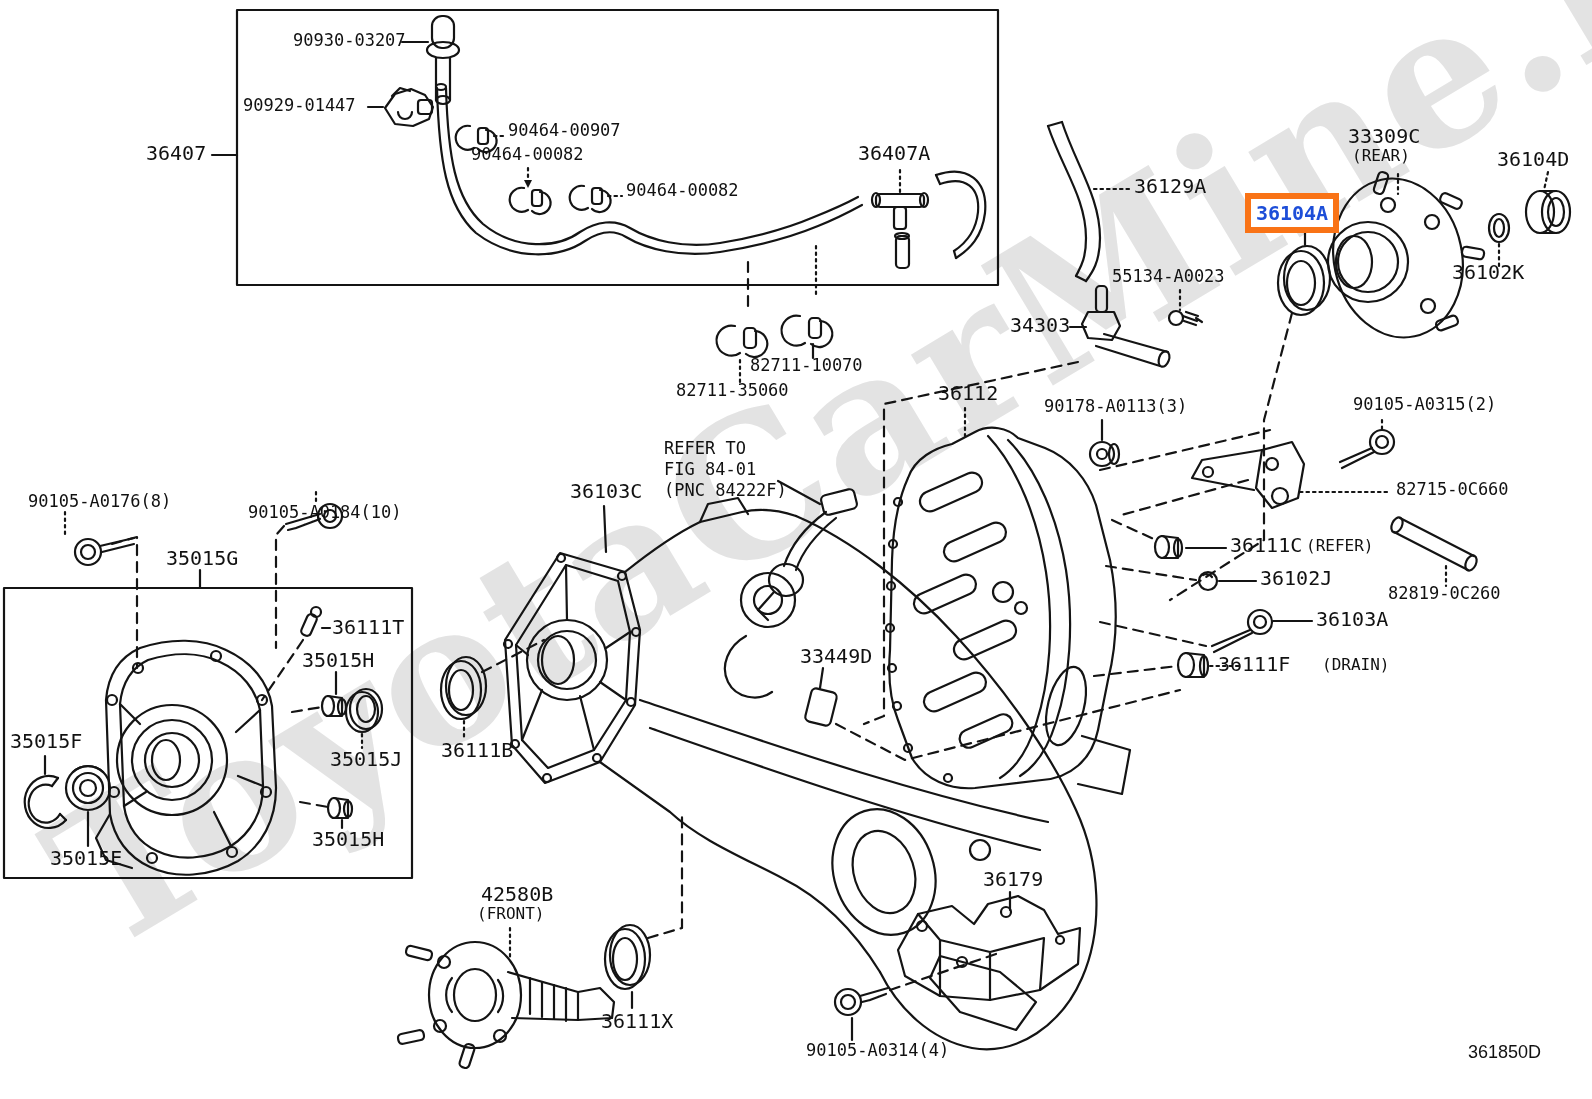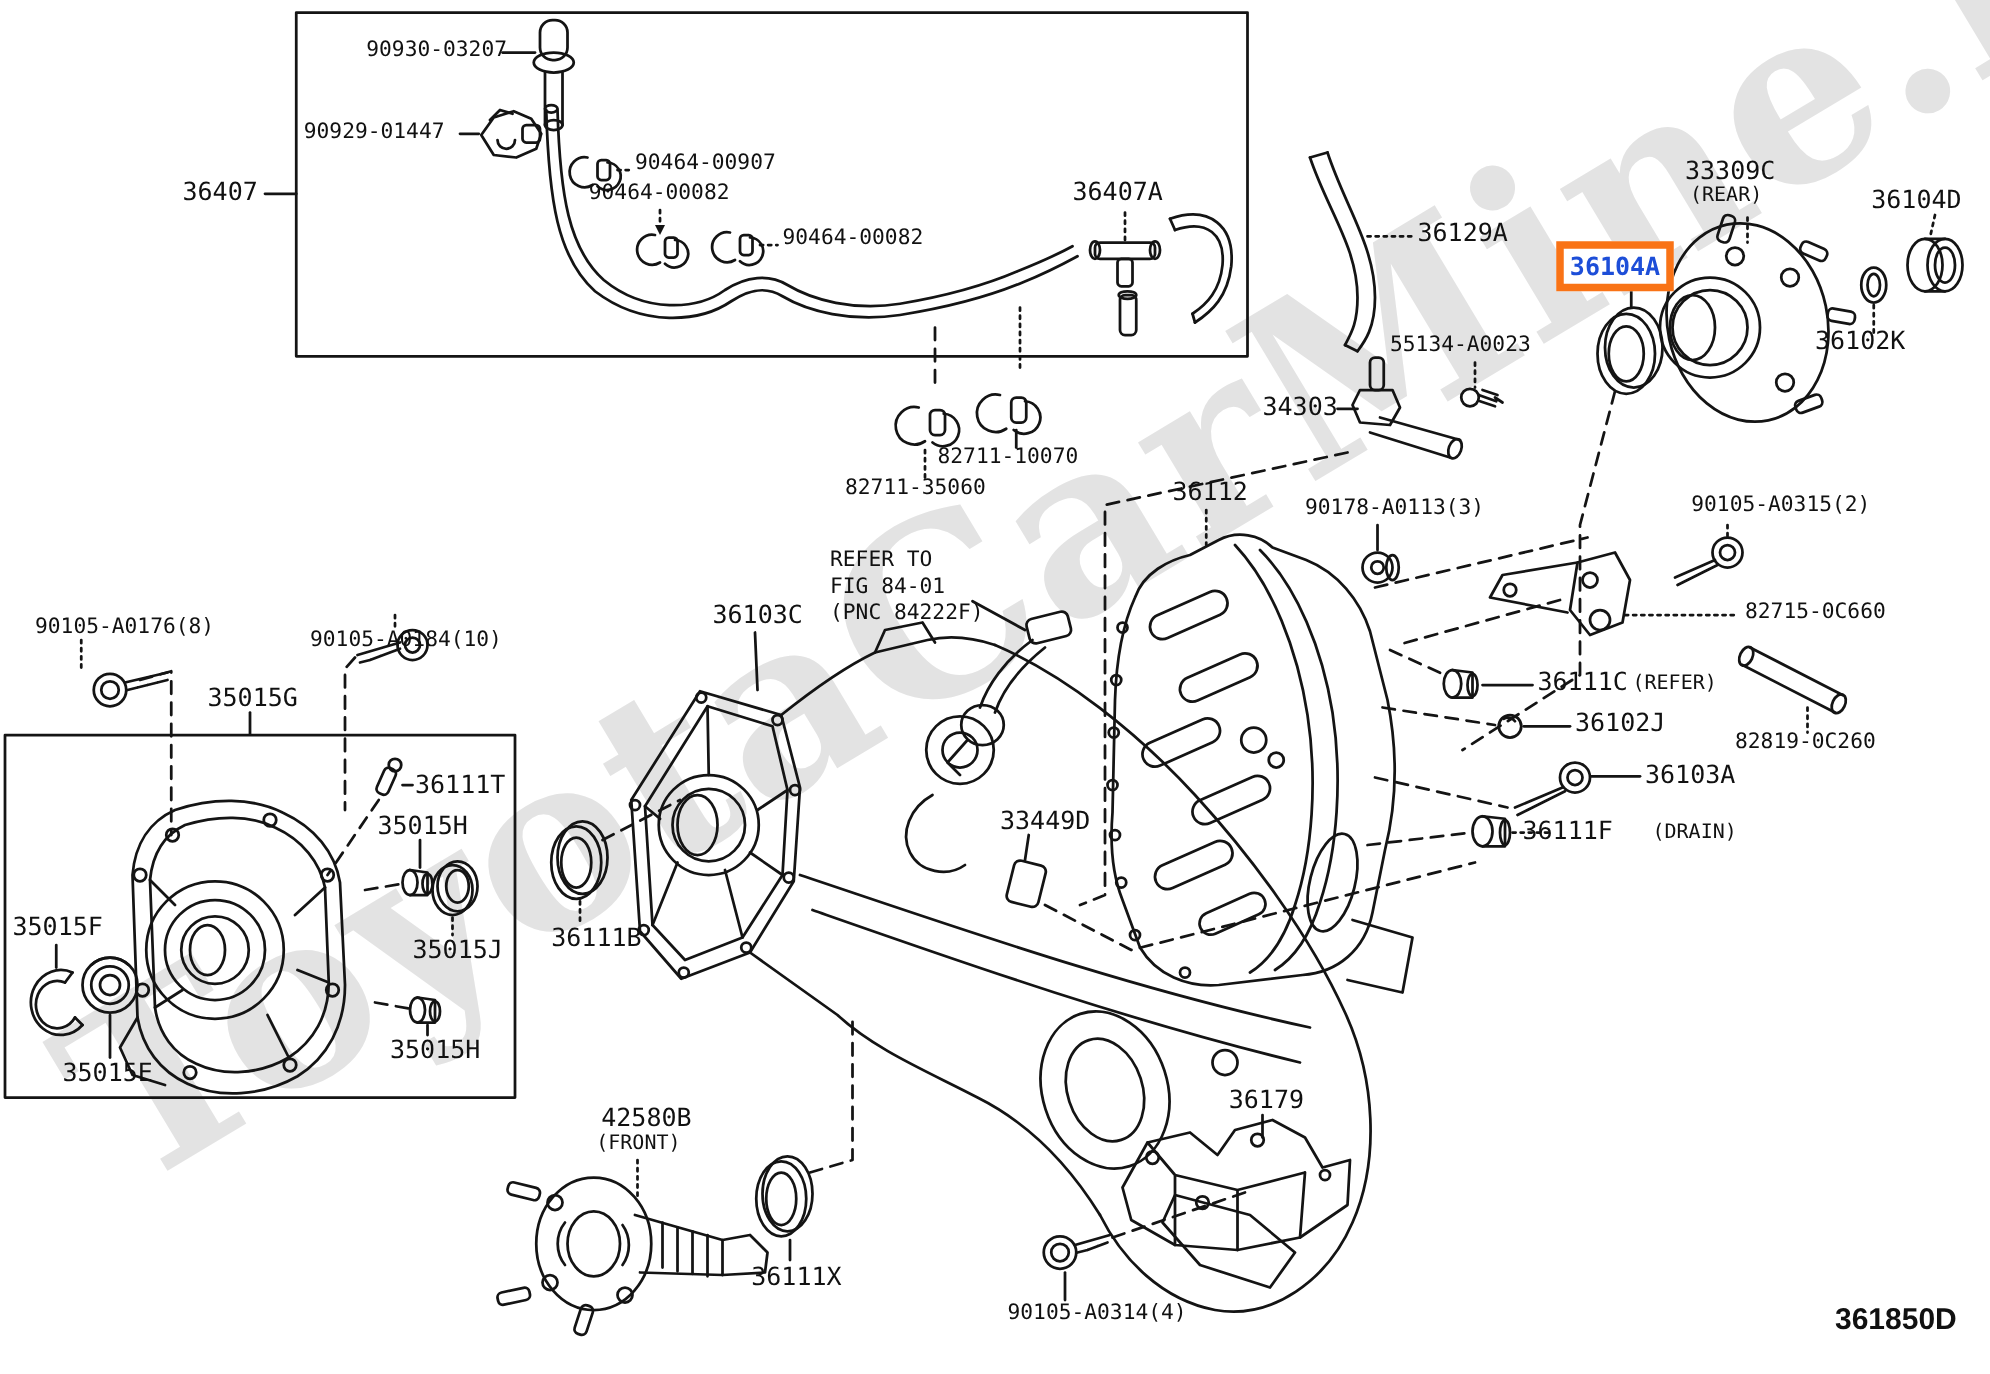--- a/index.html
+++ b/index.html
@@ -7,21 +7,21 @@
          font-family:"DejaVu Sans Mono","Liberation Mono",monospace;}
   #watermark{position:absolute;left:70px;top:785px;width:2100px;
              transform:rotate(-31deg);transform-origin:0 50%;
              font-family:"DejaVu Serif","Liberation Serif",serif;
              font-weight:bold;font-size:192px;color:#e3e3e3;white-space:nowrap;
              letter-spacing:2px;user-select:none;}
   svg{position:absolute;left:0;top:0;}
   .lbl{position:absolute;color:#111;font-weight:normal;font-size:17px;white-space:nowrap;line-height:1.05;}
   .big{font-size:20px;}
   .sub{font-weight:normal;font-size:16px;}
-  .plain{font-family:"Liberation Sans","DejaVu Sans",sans-serif;font-weight:bold;font-size:24px;}
+  .plain{font-family:"Liberation Sans","DejaVu Sans",sans-serif;font-weight:normal;font-size:18px;}
   .hlbox{position:absolute;left:1245px;top:193px;width:94px;height:40px;
          border:6px solid #f97316;background:#fff;box-sizing:border-box;
          display:flex;align-items:center;justify-content:center;
          font-size:20px;font-weight:bold;color:#1d4ed8;}
 </style>
 </head>
 <body>
 
 <div id="stage">
 

